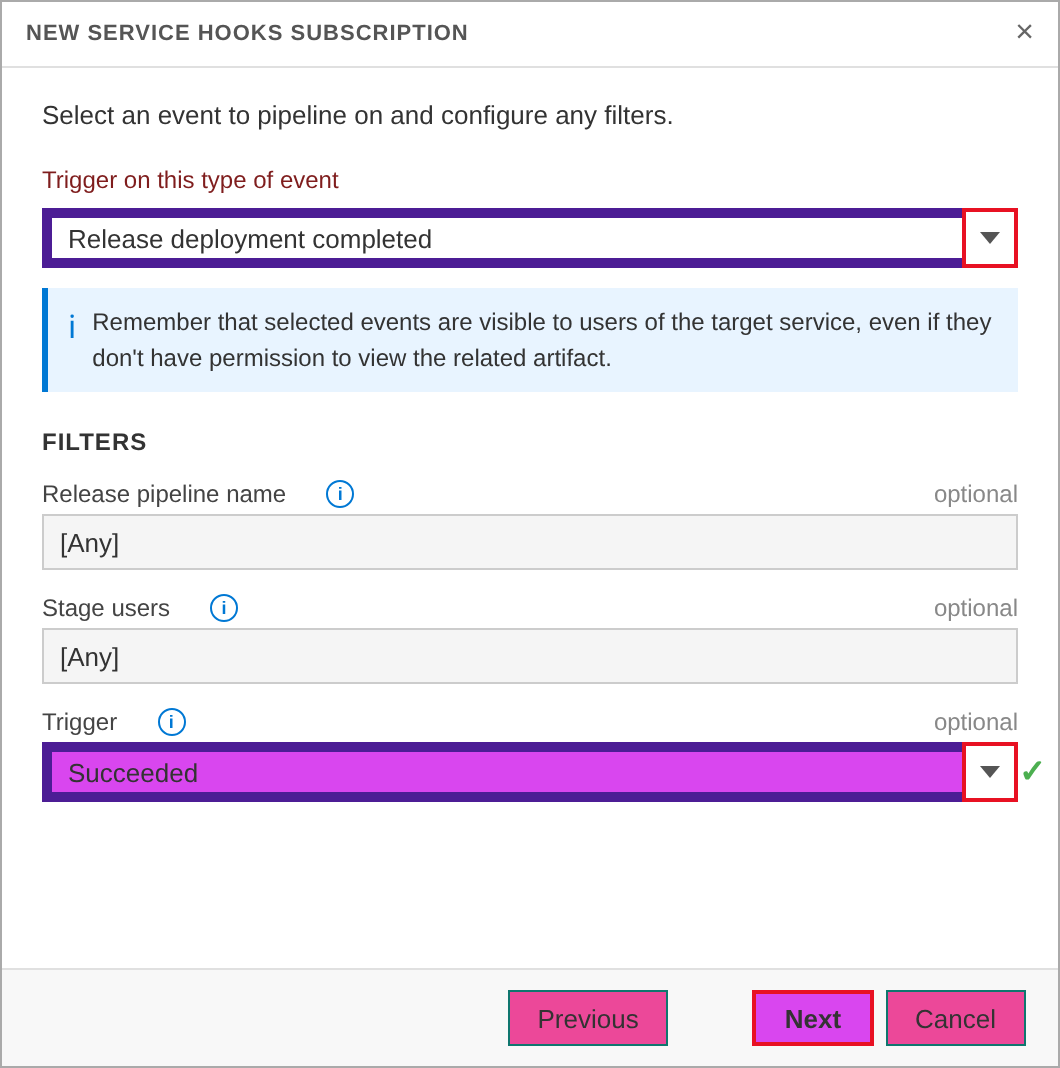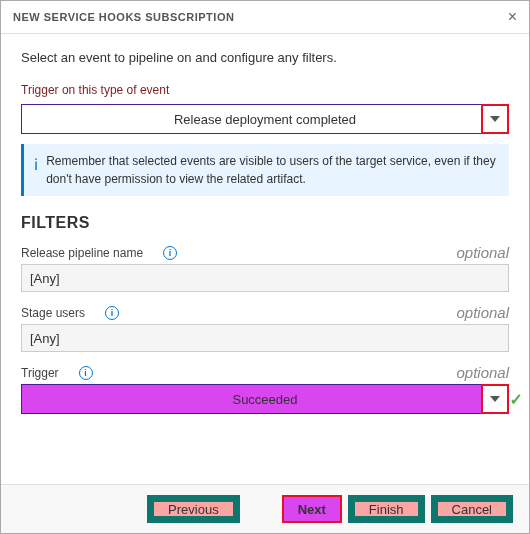--- a/index.html
+++ b/index.html
@@ -74,29 +74,28 @@
     }
 
     .select-wrapper {
       position: relative;
       margin-bottom: 10px;
     }
 
     .select-control {
       width: 100%;
       height: 30px;
-      border: 1px solid #4c1d95;
+      border: 5px solid #4c1d95;
       background: #fff;
       font-size: 13px;
       color: #333;
       padding: 0 8px;
       appearance: none;
       -webkit-appearance: none;
       cursor: pointer;
-      text-align: center;
     }
 
     .select-arrow {
       position: absolute;
       right: 0;
       top: 0;
       width: 28px;
       height: 30px;
       border: 2px solid #e81123;
       display: flex;
@@ -144,21 +143,21 @@
 
     .info-icon {
       color: #0078d4;
       font-size: 16px;
       margin-right: 8px;
       flex-shrink: 0;
       margin-top: 1px;
     }
 
     .filters-heading {
-      font-size: 16px;
+      font-size: 12px;
       font-weight: 700;
       color: #333;
       letter-spacing: 0.5px;
       margin-bottom: 12px;
       margin-top: 4px;
     }
 
     .filter-row {
       margin-bottom: 12px;
     }
@@ -172,23 +171,22 @@
 
     .filter-label {
       font-size: 12px;
       color: #444;
       display: flex;
       align-items: center;
       gap: 20px;
     }
 
     .optional-text {
-      font-size: 15px;
+      font-size: 12px;
       color: #888;
-      font-style: italic;
     }
 
     .info-circle {
       display: inline-flex;
       align-items: center;
       justify-content: center;
       width: 14px;
       height: 14px;
       border-radius: 50%;
       border: 1.5px solid #0078d4;
@@ -221,22 +219,22 @@
       align-items: center;
       justify-content: flex-end;
       gap: 6px;
       background: #f8f8f8;
     }
 
     .footer-btn {
       height: 28px;
       padding: 0 14px;
       font-size: 13px;
-      border: 7px solid #0f766e;
-      background: #fca5a5;
+      border: 1px solid #0f766e;
+      background: #ec4899;
       color: #333;
       cursor: pointer;
     }
 
     .footer-btn.primary {
       border: 2px solid #e81123;
       background: #d946ef;
       font-weight: 600;
       color: #333;
       margin-left: 36px;
@@ -323,17 +321,16 @@
         </div>
         <span class="checkmark">✓</span>
       </div>
     </div>
 
   </div>
 
   <div class="dialog-footer">
     <button class="footer-btn">Previous</button>
     <button class="footer-btn primary">Next</button>
-    <button class="footer-btn">Finish</button>
     <button class="footer-btn">Cancel</button>
   </div>
 
 </div>
 
 </body></html>

